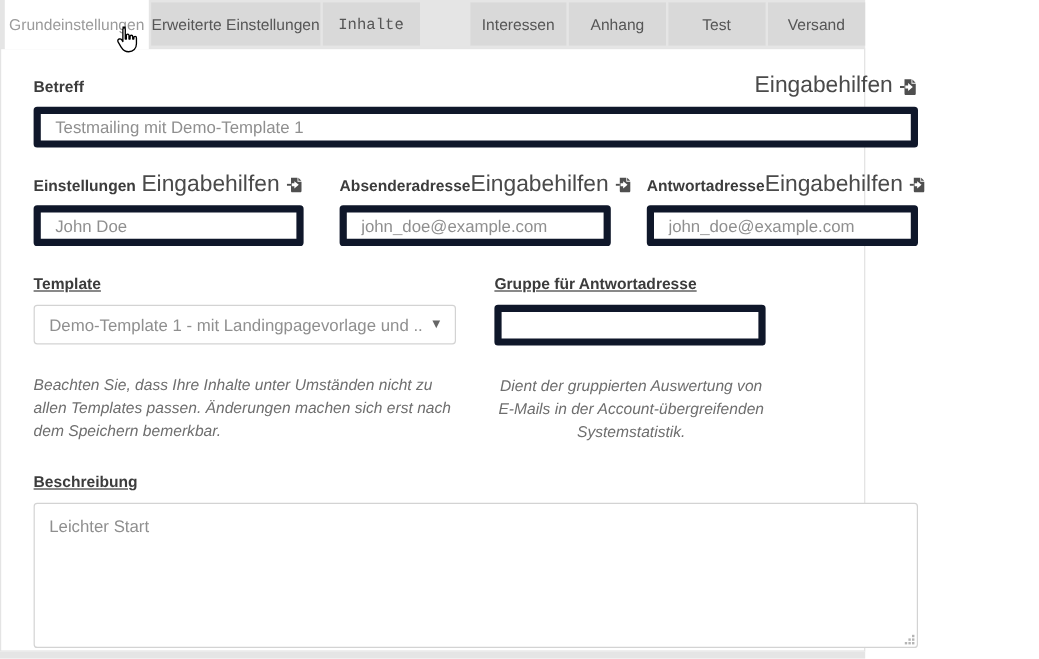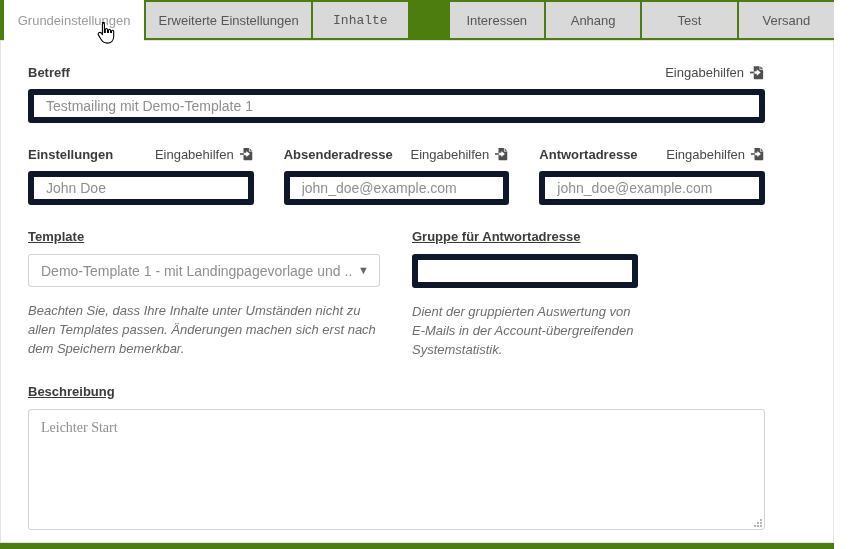--- a/index.html
+++ b/index.html
@@ -1,18 +1,18 @@
 <!DOCTYPE html>
 <html><head>
 <meta charset="utf-8">
 <style>
   * { box-sizing: border-box; margin: 0; padding: 0; }
   html, body { width: 866px; height: 549px; background: #ffffff; overflow: hidden;
                font-family: "Liberation Sans", sans-serif; }
-  .panel { position: relative; width: 834px; height: 549px; background: #4d7c0f; }
+  .panel { position: relative; width: 721px; height: 549px; background: #e5e5e5; }
 
   
   .tabbar { display: flex; align-items: flex-end; height: 40px; padding-left: 4px; }
   .tab { height: 36px; margin: 0 2px 2px 0; background: #d9d9d9; color: #565656;
          font-size: 13px; display: flex; align-items: center; justify-content: center;
          cursor: pointer; white-space: nowrap; }
   .tab.active { height: 41px; margin-bottom: -1px; background: #ffffff; color: #9b9b9b;
                 position: relative; z-index: 2; }
   .tab:nth-child(1) { width: 153px; }
   .tab:nth-child(2) { width: 180px; }
@@ -23,21 +23,21 @@
   .tab:nth-child(7) { width: 104px; margin-right: 0; }
 
   
   .panel-body { position: relative; height: 503px; border: 1px solid #e4e4e4;
                 background: #fff; }
   .content { padding: 23px 0 0 27px; width: 765px; }
 
   .field-head { display: flex; justify-content: space-between; align-items: center;
                 height: 16px; margin-bottom: 9px; }
   .flabel { font-size: 13px; font-weight: bold; color: #3c3c3c; white-space: nowrap; }
-  .helper { display: inline-flex; align-items: flex-start; gap: 6px; font-size: 13px;
+  .helper { display: inline-flex; align-items: center; gap: 6px; font-size: 19px;
             color: #4a4a4a; cursor: pointer; white-space: nowrap; }
   .helper svg { display: block; }
 
   .tinput { display: block; height: 34px; border: 6px solid #0f172a; border-radius: 3px;
             background: #fff; font-family: "Liberation Sans", sans-serif;
             font-size: 14px; color: #8f8f8f; padding: 0 12px; outline: none; }
   .full { width: 737px; }
 
   .cols3 { display: flex; gap: 30px; margin-top: 23px; width: 737px; }
   .cols3 .col { width: 226px; }
@@ -48,30 +48,30 @@
   .col-right { width: 240px; }
   .block-label { display: block; margin-bottom: 9px; height: 16px; text-decoration: underline; }
 
   .fselect { position: relative; width: 100%; height: 33px; border: 1px solid #d3d3d3;
              border-radius: 3px; background: #fff; display: flex; align-items: center;
              padding: 0 26px 0 12px; cursor: pointer; }
   .sel-text { font-size: 14px; color: #8f8f8f; white-space: nowrap; overflow: hidden; }
   .sel-arrow { position: absolute; right: 10px; top: 50%; transform: translateY(-55%);
                font-size: 11px; color: #666; pointer-events: none; }
 
-  .help { margin-top: 14px; font-size: 13px; font-style: italic; color: #6e6e6e;
+  .help { margin-top: 24px; font-size: 13px; font-style: italic; color: #6e6e6e;
           line-height: 19px; }
   .col-left .help { width: 360px; }
-  .col-right .help { width: 228px; }
+  .col-right .help { width: 228px; text-align: center; }
 
   .desc-section { margin-top: 25px; }
   .ta-wrap { position: relative; width: 737px; margin-top: 8px; }
   .tarea { display: block; width: 737px; height: 121px; border: 1px solid #d3d3d3;
            border-radius: 3px; background: #fff; resize: none; outline: none;
-           font-family: Liberation Serif, serif; font-size: 14px; color: #8f8f8f;
+           font-family: Liberation Sans, sans-serif; font-size: 14px; color: #8f8f8f;
            padding: 10px 12px; }
   .grip { position: absolute; right: 2px; bottom: 2px; width: 10px; height: 10px;
           cursor: nwse-resize; }
   .grip::after { content: ""; position: absolute; right: 1px; bottom: 1px; width: 2px;
                  height: 2px; background: #b5b5b5;
                  box-shadow: -3px 0 0 #b5b5b5, -6px 0 0 #b5b5b5,
                              0 -3px 0 #b5b5b5, -3px -3px 0 #b5b5b5,
                              0 -6px 0 #b5b5b5; }
 
   .cursor-overlay { position: absolute; left: 94px; top: 21px; z-index: 5;

